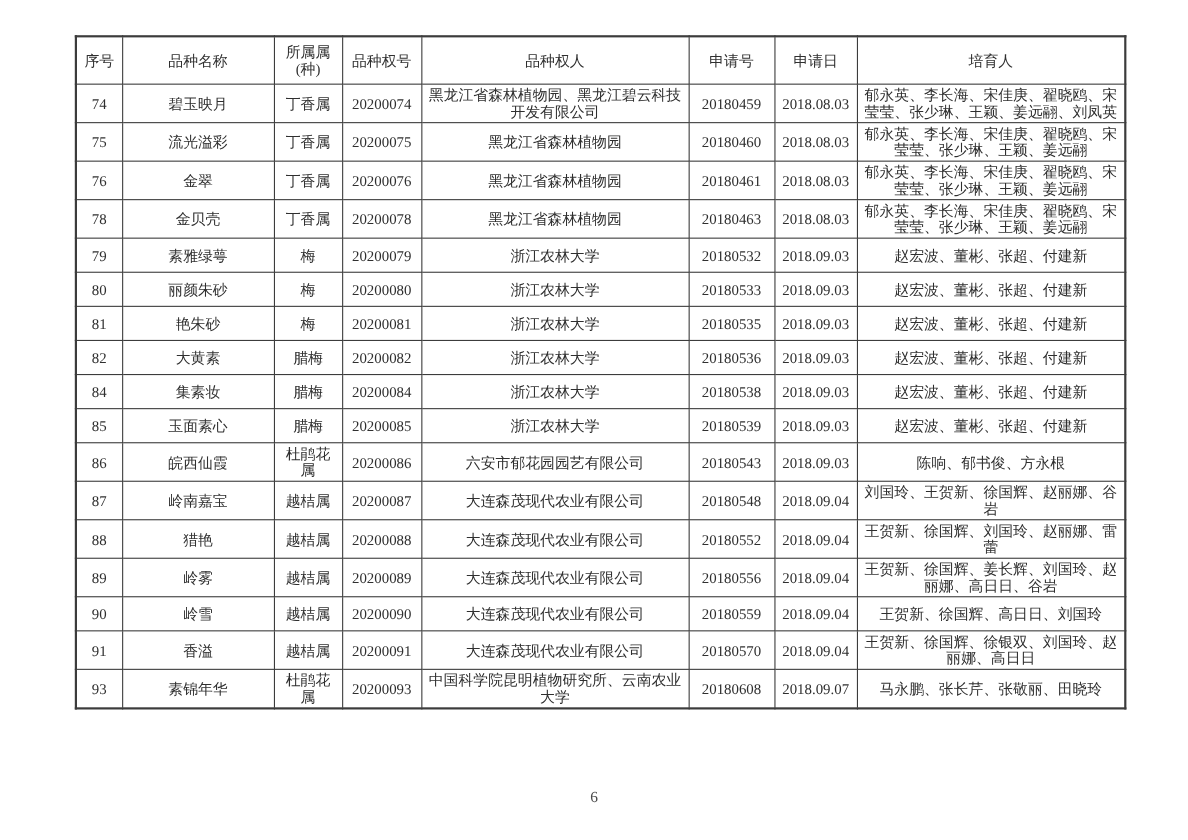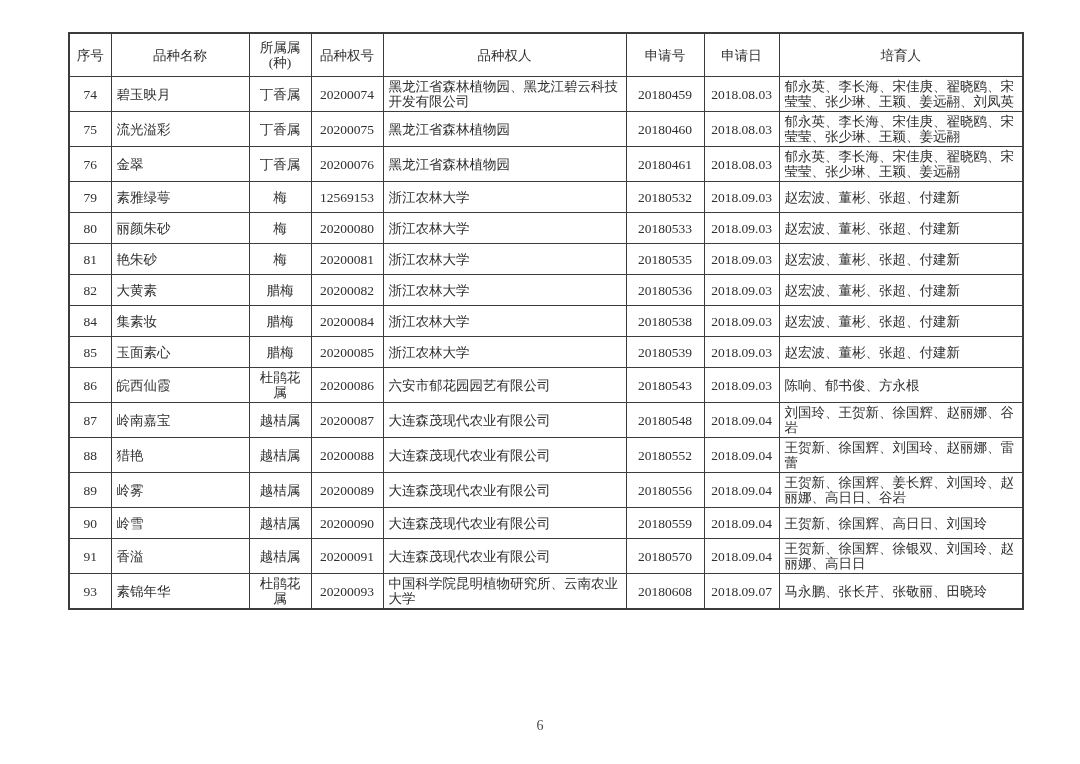--- a/index.html
+++ b/index.html
@@ -41,21 +41,21 @@
     font-weight: normal;
     text-align: center;
     height: 38px;
     white-space: pre-line;
     padding: 2px 2px;
   }
   table.variety-table td {
     height: 26px;
   }
   .al-center { text-align: center; }
-  .al-left   { text-align: left; }
+  .al-left   { text-align: center; }
   .page-footer {
     position: absolute;
     left: 0;
     top: 718px;
     width: 1080px;
     text-align: center;
     font-size: 14px;
     color: #4a4a4a;
   }
 </style>
@@ -112,24 +112,34 @@
           <td class="al-center">76</td>
           <td class="al-left">金翠</td>
           <td class="al-center">丁香属</td>
           <td class="al-center">20200076</td>
           <td class="al-left">黑龙江省森林植物园</td>
           <td class="al-center">20180461</td>
           <td class="al-center">2018.08.03</td>
           <td class="al-left">郁永英、李长海、宋佳庚、翟晓鸥、宋莹莹、张少琳、王颖、姜远翮</td>
         </tr>
         <tr>
+          <td class="al-center">78</td>
+          <td class="al-left">金贝壳</td>
+          <td class="al-center">丁香属</td>
+          <td class="al-center">20200078</td>
+          <td class="al-left">黑龙江省森林植物园</td>
+          <td class="al-center">20180463</td>
+          <td class="al-center">2018.08.03</td>
+          <td class="al-left">郁永英、李长海、宋佳庚、翟晓鸥、宋莹莹、张少琳、王颖、姜远翮</td>
+        </tr>
+        <tr>
           <td class="al-center">79</td>
           <td class="al-left">素雅绿萼</td>
           <td class="al-center">梅</td>
-          <td class="al-center">12569153</td>
+          <td class="al-center">20200079</td>
           <td class="al-left">浙江农林大学</td>
           <td class="al-center">20180532</td>
           <td class="al-center">2018.09.03</td>
           <td class="al-left">赵宏波、董彬、张超、付建新</td>
         </tr>
         <tr>
           <td class="al-center">80</td>
           <td class="al-left">丽颜朱砂</td>
           <td class="al-center">梅</td>
           <td class="al-center">20200080</td>

